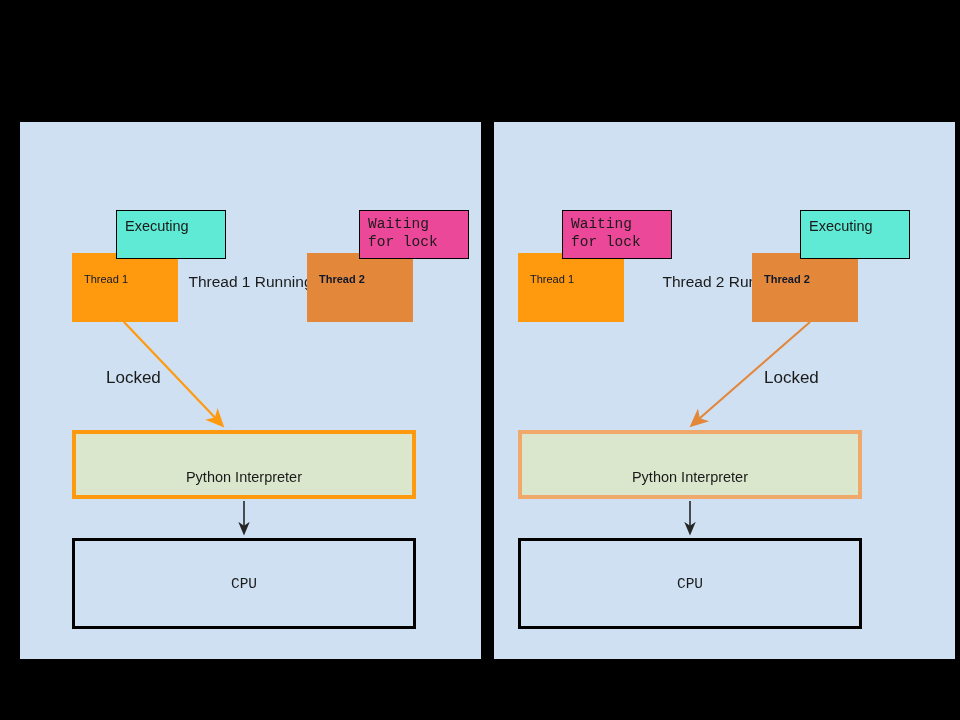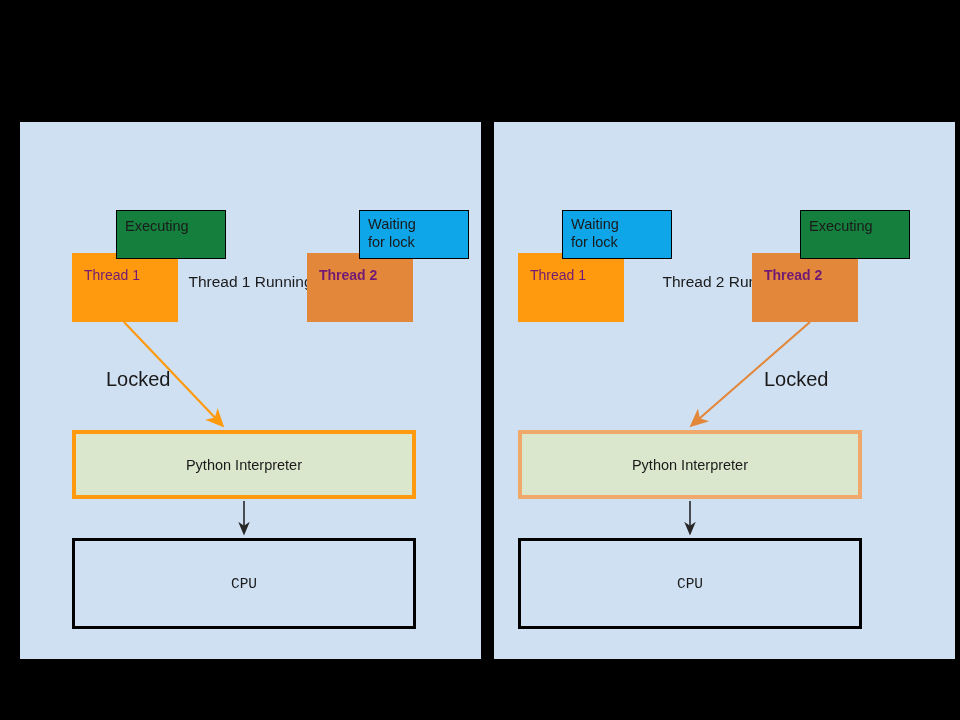--- a/index.html
+++ b/index.html
@@ -51,23 +51,23 @@
   
   .thread-box {
     position: absolute;
     width: 106px;
     height: 69px;
     box-sizing: border-box;
   }
   .thread-box .thread-label {
     position: absolute;
     left: 12px;
-    top: 14px;
-    font-size: 14px;
-    color: #701a75;
+    top: 20px;
+    font-size: 11px;
+    color: #0f172a;
     white-space: nowrap;
   }
   .thread-bright { background: #ff9a0f; }
   .thread-muted  { background: #e3883b; font-weight: bold; }
 
   
   .status-box {
     position: absolute;
     box-sizing: border-box;
     border: 1.3px solid #000000;
@@ -76,81 +76,81 @@
   }
   .status-box .status-text {
     position: absolute;
     left: 8px;
     top: 7px;
     font-size: 14.5px;
     line-height: 17.5px;
     color: #1a1a1a;
     white-space: pre-line;
   }
-  .status-executing { background: #15803d; }
-  .status-waiting   { background: #0ea5e9; }
+  .status-executing { background: #5eead4; }
+  .status-waiting   { background: #ec4899; font-family: Liberation Mono, monospace; }
   .status-waiting .status-text { top: 5px; }
 
   
   .interp-box {
     position: absolute;
     box-sizing: border-box;
     width: 344px;
     height: 69px;
     left: 52px;
     top: 308px;
     background: #dbe7cd;
     border: 4px solid #ff9a0f;
   }
   .interp-box.muted { border-color: #f0a96a; }
   .interp-box .interp-label {
+    position: absolute;
+    left: 0;
+    top: 12px;
+    width: 100%;
+    height: 100%;
+    display: flex;
+    align-items: center;
+    justify-content: center;
+    font-size: 14.5px;
+    color: #1a1a1a;
+    white-space: nowrap;
+    border-radius: 29px;
+  }
+
+  
+  .cpu-box {
+    position: absolute;
+    box-sizing: border-box;
+    width: 344px;
+    height: 91px;
+    left: 52px;
+    top: 416px;
+    background: transparent;
+    border: 3px solid #000000;
+  }
+  .cpu-box .cpu-label {
     position: absolute;
     left: 0;
     top: 0;
     width: 100%;
     height: 100%;
     display: flex;
     align-items: center;
     justify-content: center;
     font-size: 14.5px;
     color: #1a1a1a;
     white-space: nowrap;
-    border-radius: 29px;
-  }
-
-  
-  .cpu-box {
-    position: absolute;
-    box-sizing: border-box;
-    width: 344px;
-    height: 91px;
-    left: 52px;
-    top: 416px;
-    background: transparent;
-    border: 3px solid #000000;
-  }
-  .cpu-box .cpu-label {
-    position: absolute;
-    left: 0;
-    top: 0;
-    width: 100%;
-    height: 100%;
-    display: flex;
-    align-items: center;
-    justify-content: center;
-    font-size: 14.5px;
-    color: #1a1a1a;
-    white-space: nowrap;
     font-family: Liberation Mono, monospace;
   }
 
   
   .edge-label {
     position: absolute;
-    font-size: 20px;
+    font-size: 17px;
     color: #1a1a1a;
     white-space: nowrap;
   }
 
   
   .arrow-layer {
     position: absolute;
     left: 0; top: 0;
     width: 461px;
     height: 537px;

